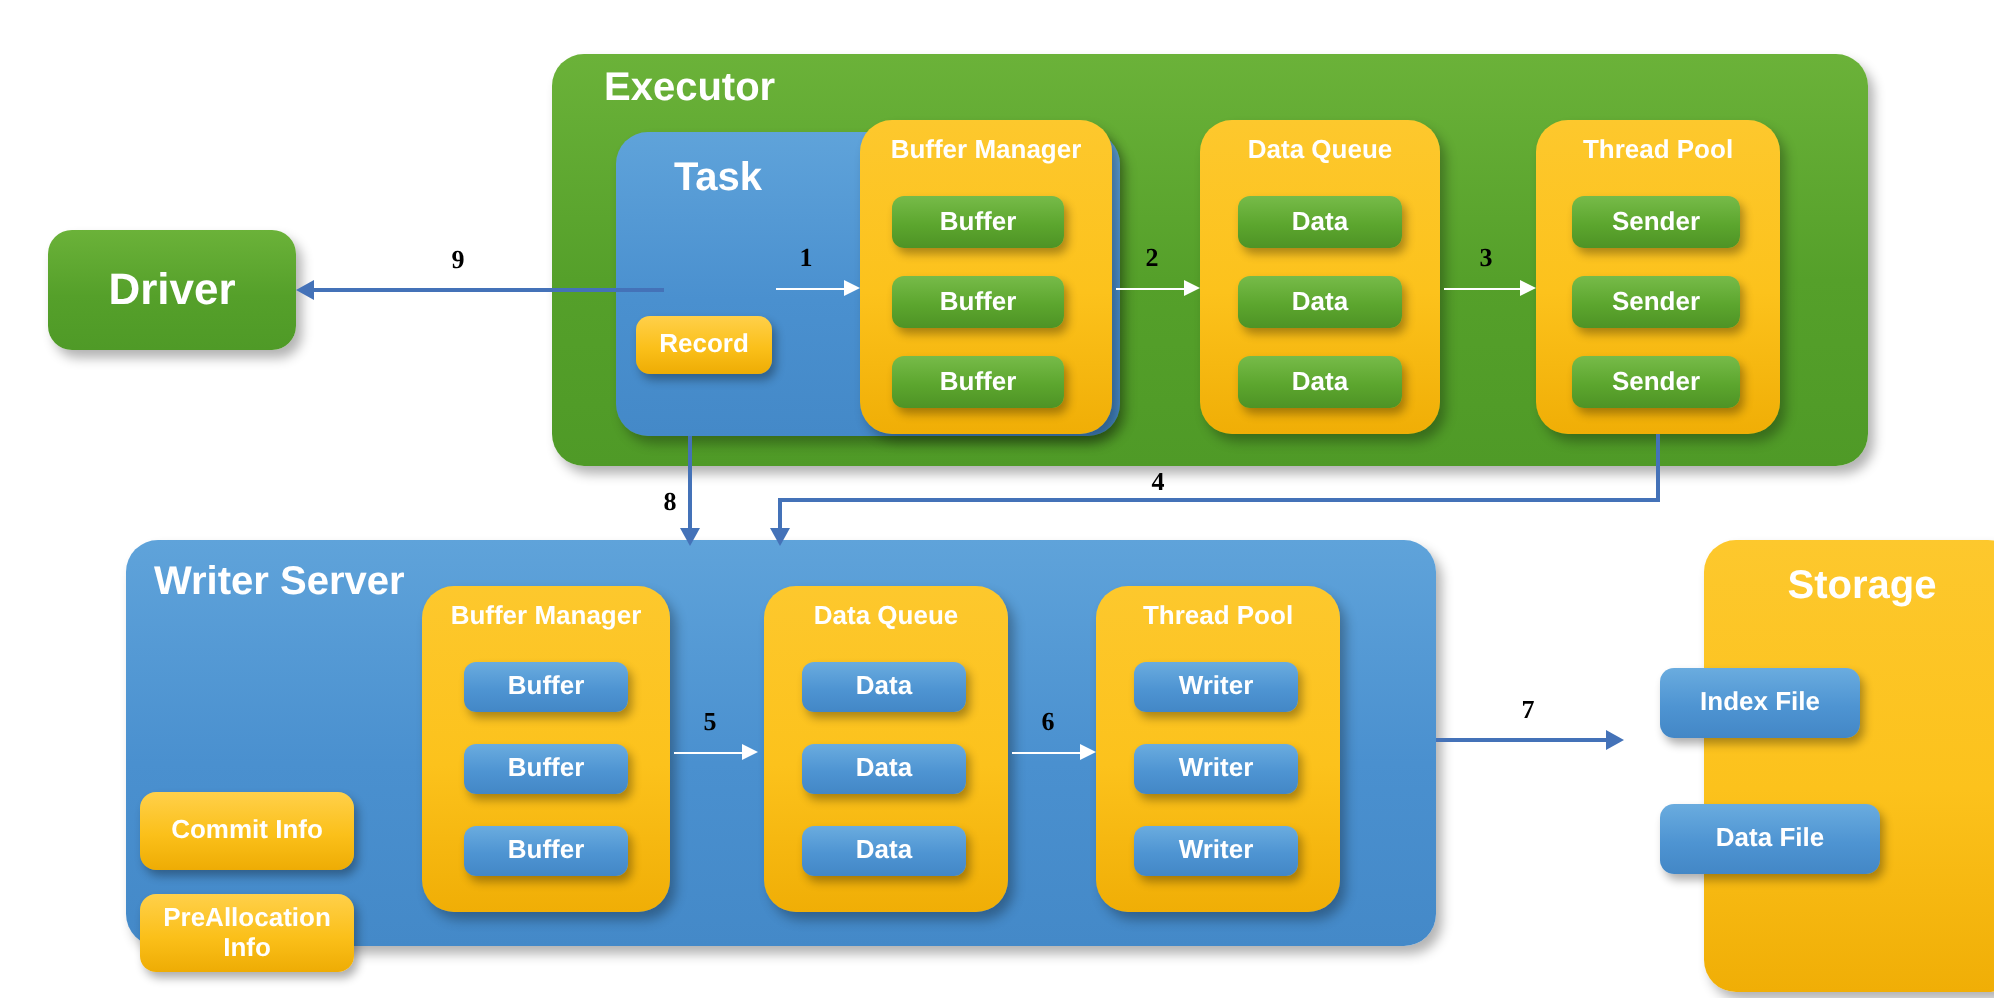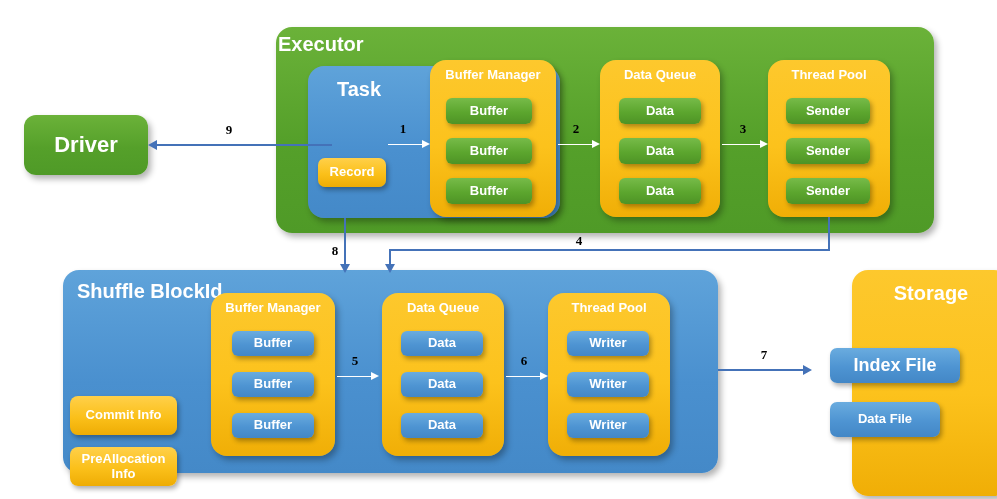--- a/index.html
+++ b/index.html
@@ -90,21 +90,21 @@
 </head>
 <body>
 
 <div id="canvas">
 
   <div class="container-box green-fill" style="left:24px; top:115px; width:124px; height:60px; border-radius:12px;">
     <div class="container-label" style="top:17px; font-size:22px;">Driver</div>
   </div>
 
   <div class="container-box green-fill" style="left:276px; top:27px; width:658px; height:206px;">
-    <div class="container-label" style="top:6px; left:2px; right:auto; text-align:left; font-size:20px;">Executor</div>
+    <div class="container-label" style="top:6px; left:26px; right:auto; text-align:left; font-size:20px;">Executor</div>
   </div>
 
   <div class="container-box blue-fill" style="left:308px; top:66px; width:252px; height:152px;">
     <div class="container-label" style="top:12px; left:0; right:150px; text-align:center; font-size:20px;">Task</div>
   </div>
 
   <div class="box yellow-chip" style="left:318px; top:129px; width:68px; height:29px; font-size:13px; font-weight:bold; border-radius:7px;">
     <span>Record</span>
   </div>
 
@@ -141,21 +141,21 @@
     <span>Sender</span>
   </div>
   <div class="box green-chip" style="left:786px; top:138px; width:84px; height:26px; font-size:13px; font-weight:bold; border-radius:6px;">
     <span>Sender</span>
   </div>
   <div class="box green-chip" style="left:786px; top:178px; width:84px; height:26px; font-size:13px; font-weight:bold; border-radius:6px;">
     <span>Sender</span>
   </div>
 
   <div class="container-box blue-fill" style="left:63px; top:270px; width:655px; height:203px;">
-    <div class="container-label" style="top:10px; left:14px; right:auto; text-align:left; font-size:20px;">Shuffle BlockId</div>
+    <div class="container-label" style="top:10px; left:14px; right:auto; text-align:left; font-size:20px;">Writer Server</div>
   </div>
 
   <div class="box yellow-chip" style="left:70px; top:418px; width:107px; height:39px; font-size:13px; font-weight:bold; border-radius:8px; padding:0 4px;">
     <span>PreAllocation Info</span>
   </div>
   <div class="box yellow-chip" style="left:70px; top:367px; width:107px; height:39px; font-size:13px; font-weight:bold; border-radius:8px;">
     <span>Commit Info</span>
   </div>
 
   <div class="container-box yellow-fill" style="left:211px; top:293px; width:124px; height:163px;">
@@ -193,21 +193,21 @@
   <div class="box blue-chip" style="left:567px; top:372px; width:82px; height:25px; font-size:13px; font-weight:bold; border-radius:6px;">
     <span>Writer</span>
   </div>
   <div class="box blue-chip" style="left:567px; top:413px; width:82px; height:25px; font-size:13px; font-weight:bold; border-radius:6px;">
     <span>Writer</span>
   </div>
 
   <div class="container-box yellow-fill" style="left:852px; top:270px; width:158px; height:226px;">
     <div class="container-label" style="top:12px; font-size:20px;">Storage</div>
   </div>
-  <div class="box blue-chip" style="left:830px; top:348px; width:130px; height:35px; font-size:18px; font-weight:bold; border-radius:7px;">
+  <div class="box blue-chip" style="left:830px; top:334px; width:100px; height:35px; font-size:13px; font-weight:bold; border-radius:7px;">
     <span>Index File</span>
   </div>
   <div class="box blue-chip" style="left:830px; top:402px; width:110px; height:35px; font-size:13px; font-weight:bold; border-radius:7px;">
     <span>Data File</span>
   </div>
 
   <div class="line h-line" style="left:156px; top:144px; width:176px;"></div>
   <div class="arrowhead ah-left" style="left:148px; top:140px;"></div>
   <div class="step-label" style="left:222px; top:122px; width:14px;">9</div>
 

